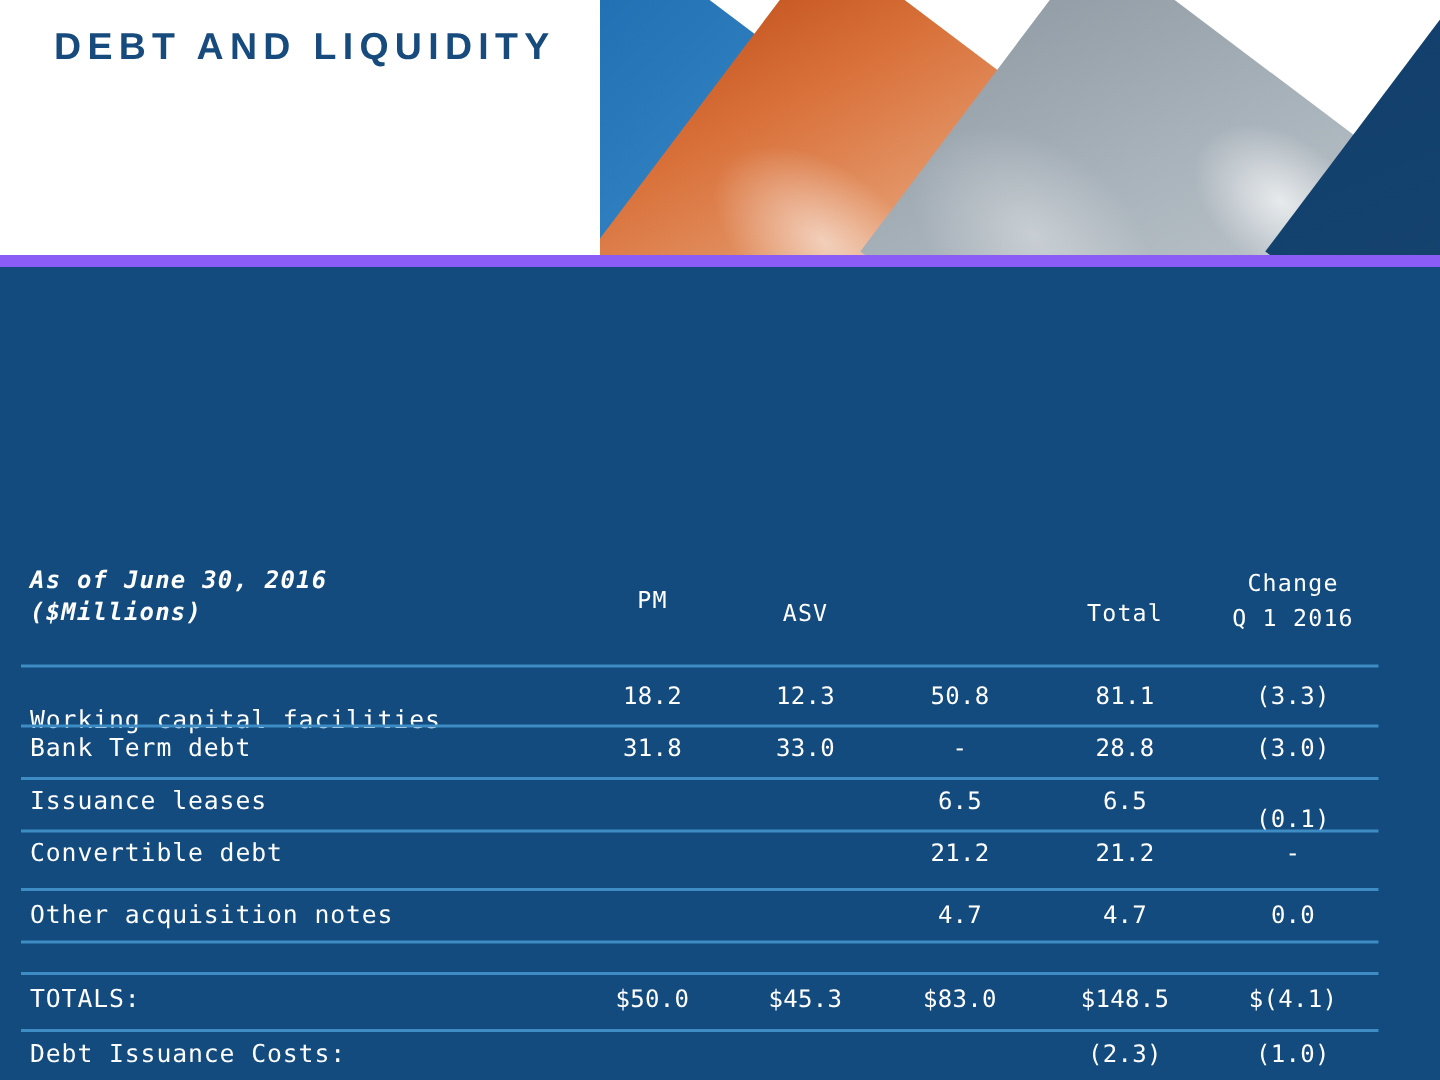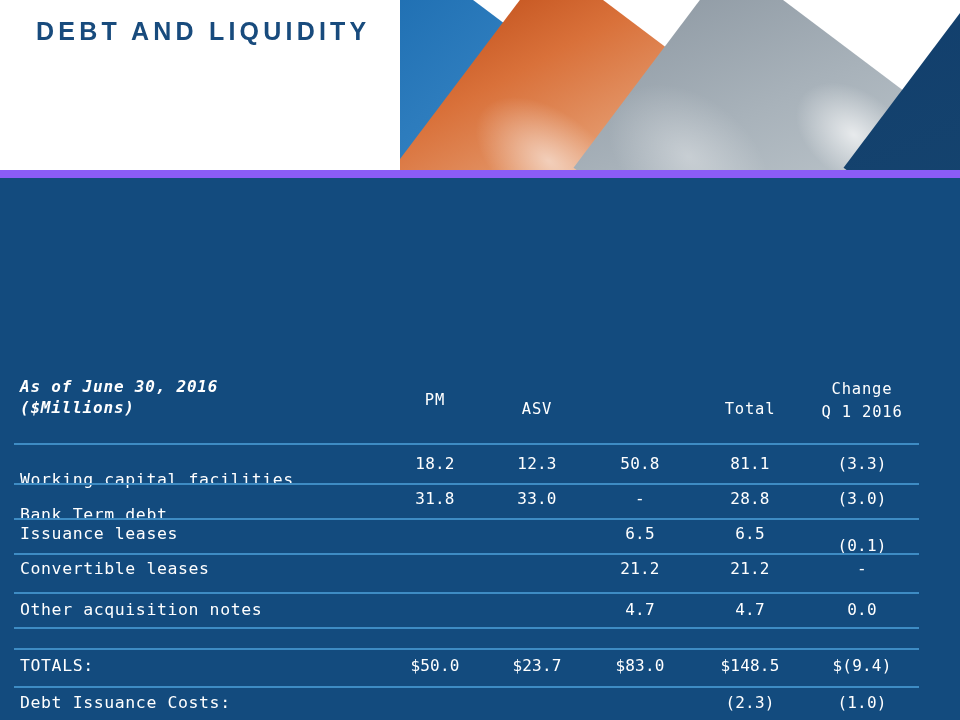--- a/index.html
+++ b/index.html
@@ -168,57 +168,57 @@
         <div class="row" style="top: 276px;">
           <div class="cell label" style="position: absolute; top: 0px; margin-top: 16px;">Working capital facilities</div>
           <div class="cell num c-pm" style="position: absolute; top: 0px;">18.2</div>
           <div class="cell num c-asv" style="position: absolute; top: 0px;">12.3</div>
           <div class="cell num c-mcvs" style="position: absolute; top: 0px;">50.8</div>
           <div class="cell num c-total" style="position: absolute; top: 0px;">81.1</div>
           <div class="cell num c-change" style="position: absolute; top: 0px;">(3.3)</div>
         </div>
         <div class="rule" style="top: 305px;"></div>
         <div class="row" style="top: 311px;">
-          <div class="cell label" style="position: absolute; top: 16px;">Bank Term debt</div>
+          <div class="cell label" style="position: absolute; top: 0px;">Bank Term debt</div>
           <div class="cell num c-pm" style="position: absolute; top: 0px;">31.8</div>
           <div class="cell num c-asv" style="position: absolute; top: 0px;">33.0</div>
           <div class="cell num c-mcvs" style="position: absolute; top: 0px;">-</div>
           <div class="cell num c-total" style="position: absolute; top: 0px;">28.8</div>
           <div class="cell num c-change" style="position: absolute; top: 0px;">(3.0)</div>
         </div>
         <div class="rule" style="top: 340px;"></div>
         <div class="row" style="top: 346px;">
           <div class="cell label" style="position: absolute; top: 0px;">Issuance leases</div>
           <div class="cell num c-mcvs" style="position: absolute; top: 0px;">6.5</div>
           <div class="cell num c-total" style="position: absolute; top: 0px;">6.5</div>
           <div class="cell num c-change" style="position: absolute; top: 12px;">(0.1)</div>
         </div>
         <div class="rule" style="top: 375px;"></div>
         <div class="row" style="top: 381px;">
-          <div class="cell label" style="position: absolute; top: 0px;">Convertible leases</div>
+          <div class="cell label" style="position: absolute; top: 0px;">Convertible debt</div>
           <div class="cell num c-mcvs" style="position: absolute; top: 0px;">21.2</div>
           <div class="cell num c-total" style="position: absolute; top: 0px;">21.2</div>
           <div class="cell num c-change" style="position: absolute; top: 0px;">-</div>
         </div>
         <div class="rule" style="top: 414px;"></div>
         <div class="row" style="top: 422px;">
           <div class="cell label" style="position: absolute; top: 0px;">Other acquisition notes</div>
           <div class="cell num c-mcvs" style="position: absolute; top: 0px;">4.7</div>
           <div class="cell num c-total" style="position: absolute; top: 0px;">4.7</div>
           <div class="cell num c-change" style="position: absolute; top: 0px;">0.0</div>
         </div>
         <div class="rule" style="top: 449px;"></div>
         <div class="rule" style="top: 470px;"></div>
         <div class="row" style="top: 478px;">
           <div class="cell label" style="position: absolute; top: 0px;">TOTALS:</div>
           <div class="cell num c-pm" style="position: absolute; top: 0px;">$50.0</div>
-          <div class="cell num c-asv" style="position: absolute; top: 0px;">$23.7</div>
+          <div class="cell num c-asv" style="position: absolute; top: 0px;">$45.3</div>
           <div class="cell num c-mcvs" style="position: absolute; top: 0px;">$83.0</div>
           <div class="cell num c-total" style="position: absolute; top: 0px;">$148.5</div>
-          <div class="cell num c-change" style="position: absolute; top: 0px;">$(9.4)</div>
+          <div class="cell num c-change" style="position: absolute; top: 0px;">$(4.1)</div>
         </div>
         <div class="rule" style="top: 508px;"></div>
         <div class="row" style="top: 515px;">
           <div class="cell label" style="position: absolute; top: 0px;">Debt Issuance Costs:</div>
           <div class="cell num c-total" style="position: absolute; top: 0px; text-align: center;">(2.3)</div>
           <div class="cell num c-change" style="position: absolute; top: 0px;">(1.0)</div>
         </div>
         <div class="rule" style="top: 544px;"></div>
         <div class="row" style="top: 551px;"></div>
         <div class="row" style="top: 586px;"></div>

